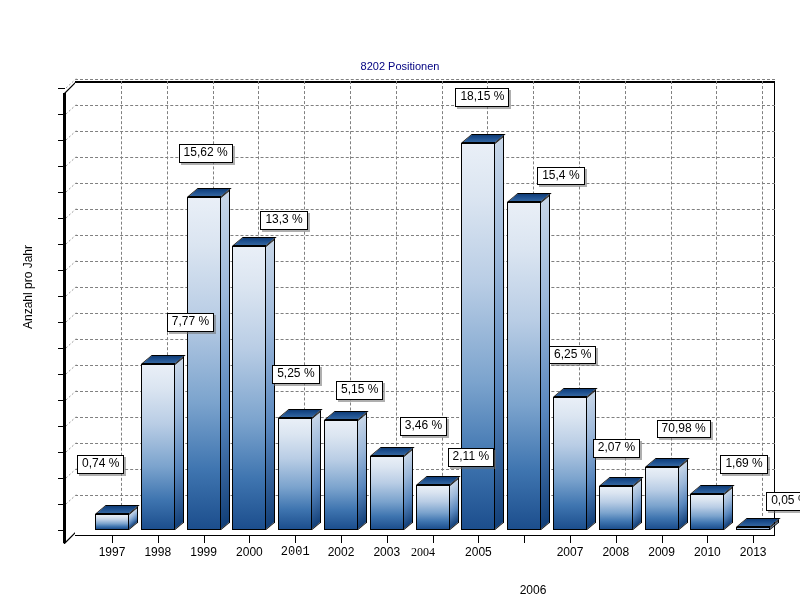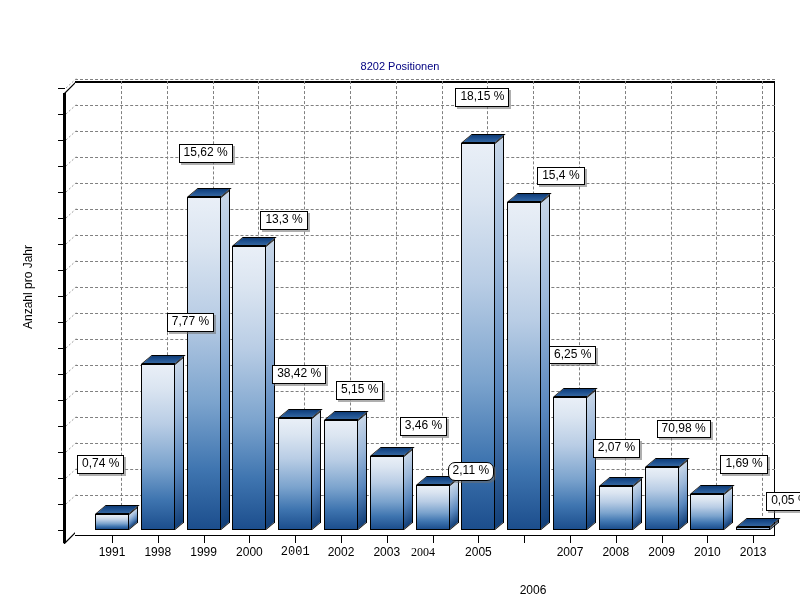--- a/index.html
+++ b/index.html
@@ -326,24 +326,24 @@
           <div class="bar-front" style="width: 34px; height: 3px; bottom: 0px;"></div>
           <div class="bar-side" style="left: 34px; height: 3px; bottom: 0px;"></div>
           <div class="bar-top" style="left: 0px; width: 34px; bottom: 3px;"></div>
         </div>
       </div>
     <div id="data-labels">
         <div class="data-label" style="left: 2px; top: 374.14px;">0,74 %</div>
         <div class="data-label" style="left: 59.8px; top: 232.38px; margin-left: 32px;">7,77 %</div>
         <div class="data-label" style="left: 103.6px; top: 62.94px;">15,62 %</div>
         <div class="data-label" style="left: 185.4px; top: 130.34px;">13,3 %</div>
-        <div class="data-label" style="left: 197.2px; top: 283.94px;">38,42 %</div>
+        <div class="data-label" style="left: 197.2px; top: 283.94px;">5,25 %</div>
         <div class="data-label" style="left: 261px; top: 300.28px;">5,15 %</div>
         <div class="data-label" style="left: 324.8px; top: 336.16px;">3,46 %</div>
-        <div class="data-label" style="left: 372.6px; top: 381px; border-radius: 7px;">2,11 %</div>
+        <div class="data-label" style="left: 372.6px; top: 367px;">2,11 %</div>
         <div class="data-label" style="left: 380.4px; top: 6.86px;">18,15 %</div>
         <div class="data-label" style="left: 462.2px; top: 85.62px;">15,4 %</div>
         <div class="data-label" style="left: 474px; top: 264.62px;">6,25 %</div>
         <div class="data-label" style="left: 517.8px; top: 357.8px;">2,07 %</div>
         <div class="data-label" style="left: 581.6px; top: 338.56px;">70,98 %</div>
         <div class="data-label" style="left: 645.4px; top: 373.86px;">1,69 %</div>
         <div class="data-label" style="left: 691.2px; top: 411px;">0,05 %</div>
       </div>
   </div>
 
@@ -413,21 +413,21 @@
       <svg width="12" height="11" viewBox="0 0 12 11" style="position: absolute; left: 66px; top: 104px;">
         <line x1="0" y1="10" x2="11" y2="0" stroke="#9a9a9a" stroke-width="1" stroke-dasharray="2,2"></line>
       </svg>
       <div class="ytick-mark" style="left: 58px; top: 88px;"></div>
       <svg width="12" height="11" viewBox="0 0 12 11" style="position: absolute; left: 66px; top: 78px;">
         <line x1="0" y1="10" x2="11" y2="0" stroke="#9a9a9a" stroke-width="1" stroke-dasharray="2,2"></line>
       </svg>
     </div>
   <div id="x-ticks">
       <div class="xtick-mark" style="left: 112px;"></div>
-      <div class="xtick-label" style="left: 82px;">1991</div>
+      <div class="xtick-label" style="left: 82px;">1997</div>
       <div class="xtick-mark" style="left: 157.8px;"></div>
       <div class="xtick-label" style="left: 127.8px;">1998</div>
       <div class="xtick-mark" style="left: 203.6px;"></div>
       <div class="xtick-label" style="left: 173.6px;">1999</div>
       <div class="xtick-mark" style="left: 249.4px;"></div>
       <div class="xtick-label" style="left: 219.4px;">2000</div>
       <div class="xtick-mark" style="left: 295.2px;"></div>
       <div class="xtick-label" style="left: 265.2px; font-family: Liberation Mono, monospace;">2001</div>
       <div class="xtick-mark" style="left: 341px;"></div>
       <div class="xtick-label" style="left: 311px;">2002</div>

